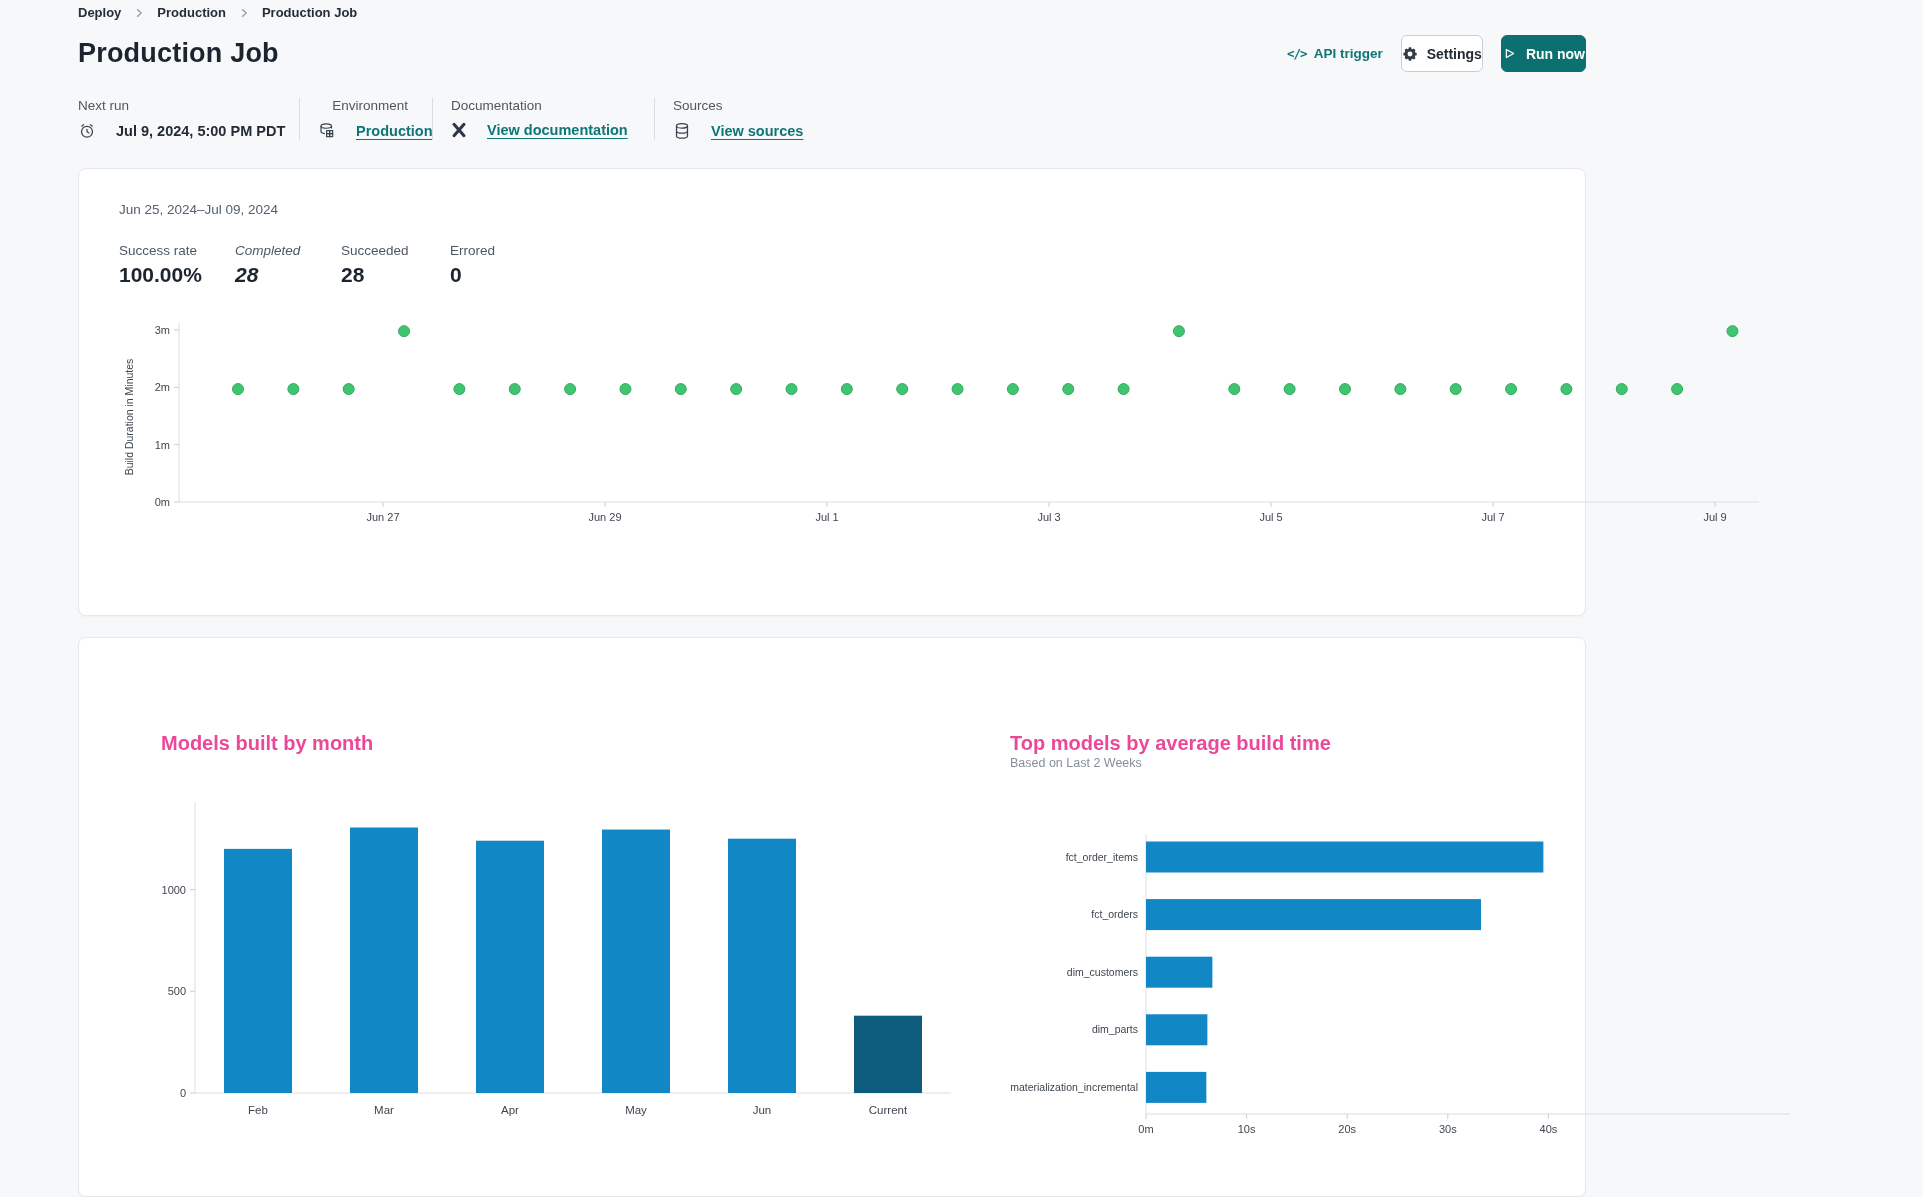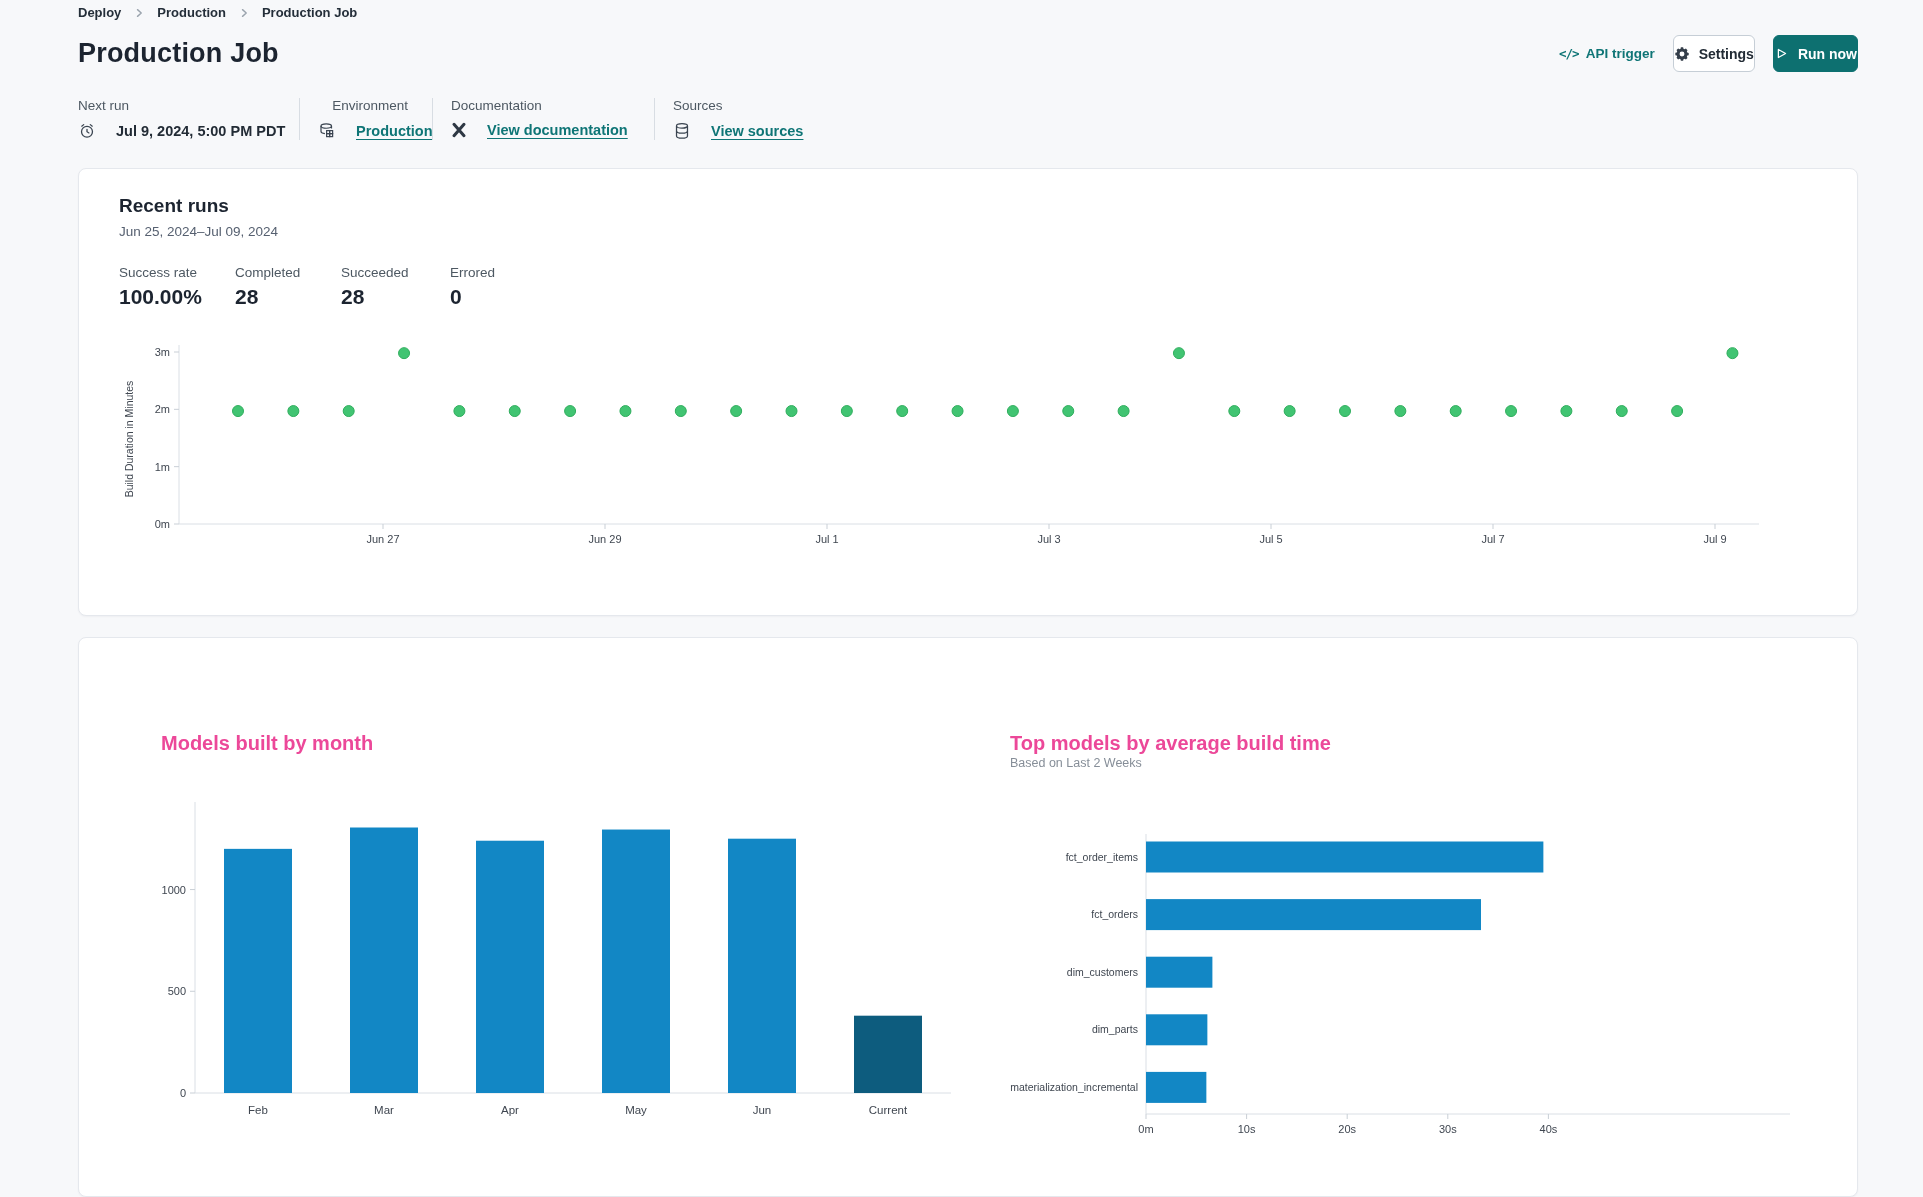--- a/index.html
+++ b/index.html
@@ -1,21 +1,21 @@
 <!DOCTYPE html>
 <html><head>
 <meta charset="utf-8">
 <style>
   * { margin:0; padding:0; box-sizing:border-box; }
   html,body { background:#f7f8fa; }
   .page {
     position:relative; width:1923px; height:1197px; overflow:hidden;
     background:#f7f8fa; font-family:"Liberation Sans", sans-serif; color:#1e2733;
   }
-  .content { width:1780px; margin-left:78px;border-radius:16px; }
+  .content { width:1508px; margin-left:78px;border-radius:16px; }
 
   
   .breadcrumb { padding-top:5px; display:flex; align-items:center; gap:12px; font-size:13px; }
   .crumb { color:#242e39; font-weight:600; text-decoration:none; cursor:pointer; }
   .crumb.last { font-weight:700; }
   .crumb-sep { display:flex; align-items:center; }
 
   
   .title-row { margin-top:15px; display:flex; align-items:center; justify-content:space-between; }
   h1.page-title { font-size:27px; font-weight:700; color:#1c2430; letter-spacing:.2px; }
@@ -38,21 +38,21 @@
   .meta-link { color:#0f7576; text-decoration:underline; text-underline-offset:3px; cursor:pointer; }
 
   
   .card { background:#ffffff; border:1px solid #e5e8ed; border-radius:8px; box-shadow:0 1px 2px rgba(16,24,40,.04); }
   .recent-card { margin-top:28px; height:448px; padding:26px 40px 0 40px; }
   .recent-title { font-size:19px; font-weight:700; color:#1c2430; }
   .recent-dates { margin-top:7px; font-size:13.5px; color:#566070; }
 
   .stats-row { margin-top:26px; display:flex; }
   .stat { margin-right:0; }
-  .stat.s1 { width:116px; } .stat.s2 { width:106px; } .stat.s3 { width:109px; }
+  .stat.s1 { width:116px; } .stat.s2 { width:106px;font-style:italic; } .stat.s3 { width:109px; }
   .stat-label { font-size:13.5px; color:#4d5862; }
   .stat-value { margin-top:5px; font-size:21px; font-weight:700; color:#1c2430; }
 
   .scatter-wrap { margin-top:30px; }
   svg text { font-family:"Liberation Sans", sans-serif; }
 
   
   .tabs-card { margin-top:21px; height:560px; }
   .tab-bar { display:flex; align-items:stretch; height:40px; padding-left:20px; border-bottom:1px solid #e6e9ee; }
   .tab { display:flex; align-items:center; padding:0 21px; font-size:14.5px; color:#3f4a55; cursor:pointer; border-bottom:3px solid transparent; margin-bottom:-1px; }
@@ -161,21 +161,20 @@
               <path d="M4.7 5.2v13.4c0 1.6 3.3 2.9 7.3 2.9s7.3-1.3 7.3-2.9V5.2"></path>
               <path d="M4.7 11.9c0 1.6 3.3 2.9 7.3 2.9s7.3-1.3 7.3-2.9"></path>
             </svg>
           </span>
           <a class="meta-link">View sources</a>
         </div>
       </div>
     </div>
 
     <section class="card recent-card">
-      <div class="recent-title">Recent runs</div>
       <div class="recent-dates">Jun 25, 2024–Jul 09, 2024</div>
 
       <div class="stats-row">
         <div class="stat s1">
           <div class="stat-label">Success rate</div>
           <div class="stat-value">100.00%</div>
         </div>
         <div class="stat s2">
           <div class="stat-label">Completed</div>
           <div class="stat-value">28</div>

